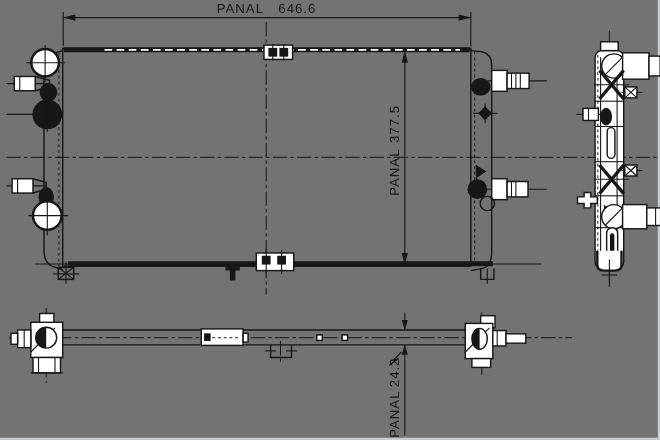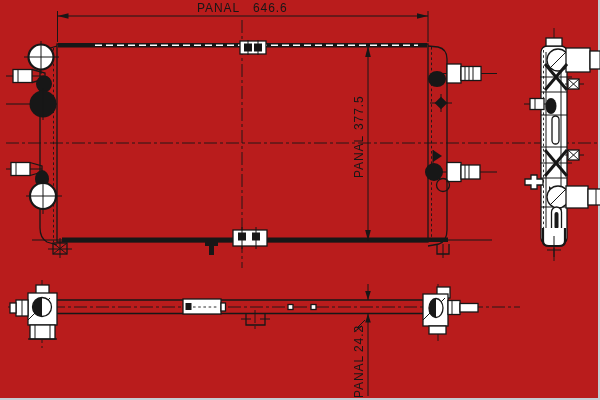--- a/index.html
+++ b/index.html
@@ -1,16 +1,16 @@
 <!DOCTYPE html>
 <html><head>
 <meta charset="utf-8">
 <style>
   html,body{margin:0;padding:0;background:#ffffff;}
-  .canvas{position:relative;width:600px;height:400px;background:#b91c1c;
+  .canvas{position:relative;width:600px;height:400px;background:#737373;
           box-shadow:inset -2px -2px 0 #c6ccd2;overflow:hidden;}
   svg{display:block}
   .o  {fill:none;   stroke:#171717;stroke-width:1.3px}
   .ow {fill:#ffffff;stroke:#171717;stroke-width:1.3px}
   .o2w{fill:#ffffff;stroke:#171717;stroke-width:2.2px}
   .t  {fill:none;   stroke:#171717;stroke-width:1px}
   .f  {fill:#171717;stroke:none}
   .x  {fill:none;   stroke:#171717;stroke-width:3px}
   .cl {fill:none;stroke:#171717;stroke-width:0.9px;stroke-dasharray:13 3 3 3}
   .dsh{fill:none;stroke:#171717;stroke-width:0.9px;stroke-dasharray:2.6 2.6}

